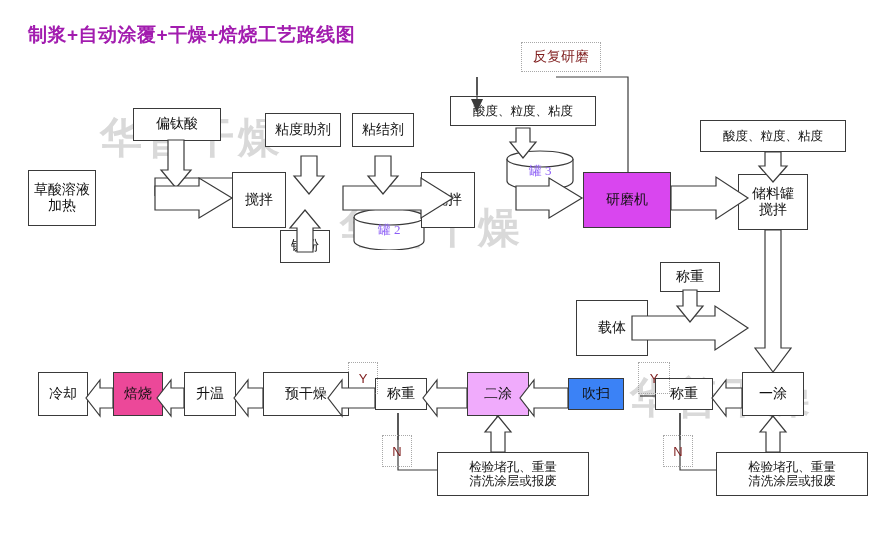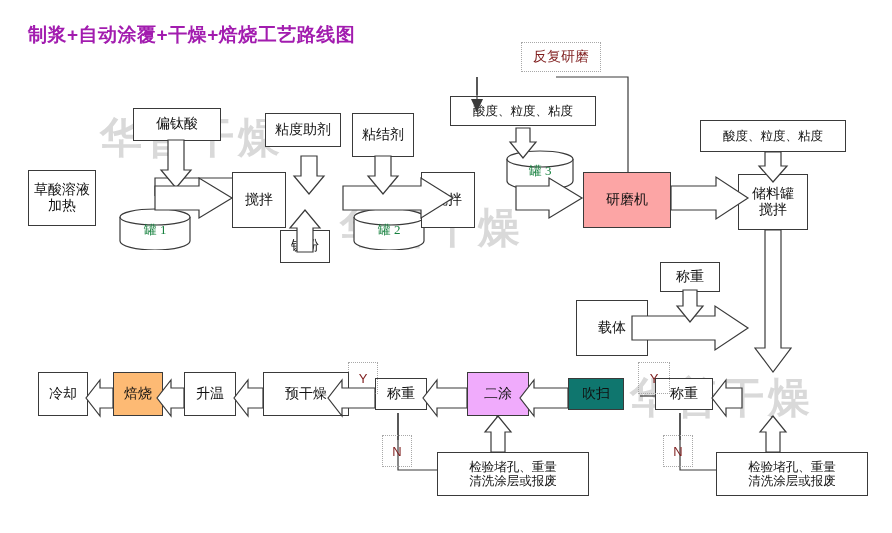--- a/index.html
+++ b/index.html
@@ -26,21 +26,21 @@
   .dashbox{
     position:absolute;border:1px dotted #a8a8a8;background:transparent;
     display:flex;align-items:center;justify-content:center;
     font-family:"Liberation Sans","DejaVu Sans",sans-serif;
     font-size:13px;color:#7f1d1d;box-sizing:border-box;z-index:5;
   }
   .dashbox.cn{font-family:"Liberation Serif","DejaVu Serif",serif;font-size:14px;}
   .cyl{position:absolute;z-index:4;}
   .cyl .lbl{
     position:absolute;left:0;right:0;top:50%;transform:translateY(-42%);
-    text-align:center;font-size:13px;color:#15803d;z-index:6;
+    text-align:center;font-size:13px;color:#8b5cf6;z-index:6;
   }
   .wm{
     position:absolute;color:#d9d9d9;font-weight:bold;
     font-family:"Liberation Sans","DejaVu Sans",sans-serif;
     font-size:42px;letter-spacing:4px;z-index:2;pointer-events:none;
     white-space:nowrap;
   }
   svg.lines{position:absolute;left:0;top:0;width:892px;height:533px;z-index:3;}
   svg.overlay{position:absolute;left:0;top:0;width:892px;height:533px;z-index:7;pointer-events:none;}
 </style>
@@ -135,27 +135,20 @@
 
     <g fill="#3a3a3a" stroke="none">
 
       <polygon points="477,112 471,99 483,99"></polygon>
     </g>
     <g stroke="#3a3a3a" stroke-width="1.2" fill="none">
       <path d="M 477 77 L 477 100"></path>
     </g>
   </svg>
 
-  <div class="cyl" style="left:118px;top:208px;width:74px;height:42px;">
-    <svg viewBox="0 0 74 42" width="74" height="42">
-      <path d="M 2 9 L 2 33 A 35 9 0 0 0 72 33 L 72 9" fill="#fff" stroke="#3a3a3a" stroke-width="1.2"></path>
-      <ellipse cx="37" cy="9" rx="35" ry="8" fill="#fff" stroke="#3a3a3a" stroke-width="1.2"></ellipse>
-    </svg>
-    <div class="lbl">罐 1</div>
-  </div>
 
   <div class="cyl" style="left:352px;top:208px;width:74px;height:42px;">
     <svg viewBox="0 0 74 42" width="74" height="42">
       <path d="M 2 9 L 2 33 A 35 9 0 0 0 72 33 L 72 9" fill="#fff" stroke="#3a3a3a" stroke-width="1.2"></path>
       <ellipse cx="37" cy="9" rx="35" ry="8" fill="#fff" stroke="#3a3a3a" stroke-width="1.2"></ellipse>
     </svg>
     <div class="lbl">罐 2</div>
   </div>
 
   <div class="cyl" style="left:505px;top:150px;width:70px;height:40px;">
@@ -167,21 +160,21 @@
   </div>
 
   <div class="box" style="left:133px;top:108px;width:88px;height:33px;background:#fff;">
     <span>偏钛酸</span>
   </div>
 
   <div class="box" style="left:265px;top:113px;width:76px;height:34px;background:#fff;">
     <span>粘度助剂</span>
   </div>
 
-  <div class="box" style="left:352px;top:113px;width:62px;height:44px;background:#fff;">
+  <div class="box" style="left:352px;top:113px;width:62px;height:34px;background:#fff;">
     <span>粘结剂</span>
   </div>
 
   <div class="box two-line" style="left:28px;top:170px;width:68px;height:56px;background:#fff;">
     <span>草酸溶液</span>
     <span>加热</span>
   </div>
 
   <div class="box" style="left:232px;top:172px;width:54px;height:56px;background:#fff;">
     <span>搅拌</span>
@@ -196,60 +189,63 @@
   </div>
 
   <div class="dashbox cn" style="left:521px;top:42px;width:80px;height:30px;">
     <span>反复研磨</span>
   </div>
 
   <div class="box small" style="left:450px;top:96px;width:146px;height:30px;background:#fff;">
     <span>酸度、粒度、粘度</span>
   </div>
 
-  <div class="box" style="left:583px;top:172px;width:88px;height:56px;background:#fca5a5;">
+  <div class="box" style="left:583px;top:172px;width:88px;height:56px;background:#d946ef;">
     <span>研磨机</span>
   </div>
 
   <div class="box small" style="left:700px;top:120px;width:146px;height:32px;background:#fff;">
     <span>酸度、粒度、粘度</span>
   </div>
 
   <div class="box two-line" style="left:738px;top:174px;width:70px;height:56px;background:#fff;">
     <span>储料罐</span>
     <span>搅拌</span>
   </div>
 
   <div class="box" style="left:660px;top:262px;width:60px;height:30px;background:#fff;">
     <span>称重</span>
   </div>
 
   <div class="box" style="left:576px;top:300px;width:72px;height:56px;background:#fff;">
     <span>载体</span>
   </div>
 
+  <div class="box" style="left:742px;top:372px;width:62px;height:44px;background:#fff;">
+    <span>一涂</span>
+  </div>
 
   <div class="box" style="left:655px;top:378px;width:58px;height:32px;background:#fff;">
     <span>称重</span>
   </div>
 
   <div class="dashbox" style="left:638px;top:362px;width:32px;height:32px;">
     <span>Y</span>
   </div>
 
   <div class="dashbox" style="left:663px;top:435px;width:30px;height:32px;">
     <span>N</span>
   </div>
 
   <div class="box two-line small" style="left:716px;top:452px;width:152px;height:44px;background:#fff;">
     <span>检验堵孔、重量</span>
     <span>清洗涂层或报废</span>
   </div>
 
-  <div class="box" style="left:568px;top:378px;width:56px;height:32px;background:#0f766e;">
+  <div class="box" style="left:568px;top:378px;width:56px;height:32px;background:#3b82f6;">
     <span>吹扫</span>
   </div>
 
   <div class="box" style="left:467px;top:372px;width:62px;height:44px;background:#f0abfc;">
     <span>二涂</span>
   </div>
 
   <div class="box" style="left:375px;top:378px;width:52px;height:32px;background:#fff;">
     <span>称重</span>
   </div>
@@ -268,21 +264,21 @@
   </div>
 
   <div class="box" style="left:263px;top:372px;width:86px;height:44px;background:#fff;">
     <span>预干燥</span>
   </div>
 
   <div class="box" style="left:184px;top:372px;width:52px;height:44px;background:#fff;">
     <span>升温</span>
   </div>
 
-  <div class="box" style="left:113px;top:372px;width:50px;height:44px;background:#fdba74;">
+  <div class="box" style="left:113px;top:372px;width:50px;height:44px;background:#ec4899;">
     <span>焙烧</span>
   </div>
 
   <div class="box" style="left:38px;top:372px;width:50px;height:44px;background:#fff;">
     <span>冷却</span>
   </div>
 
 </div>
 
 </body></html>

